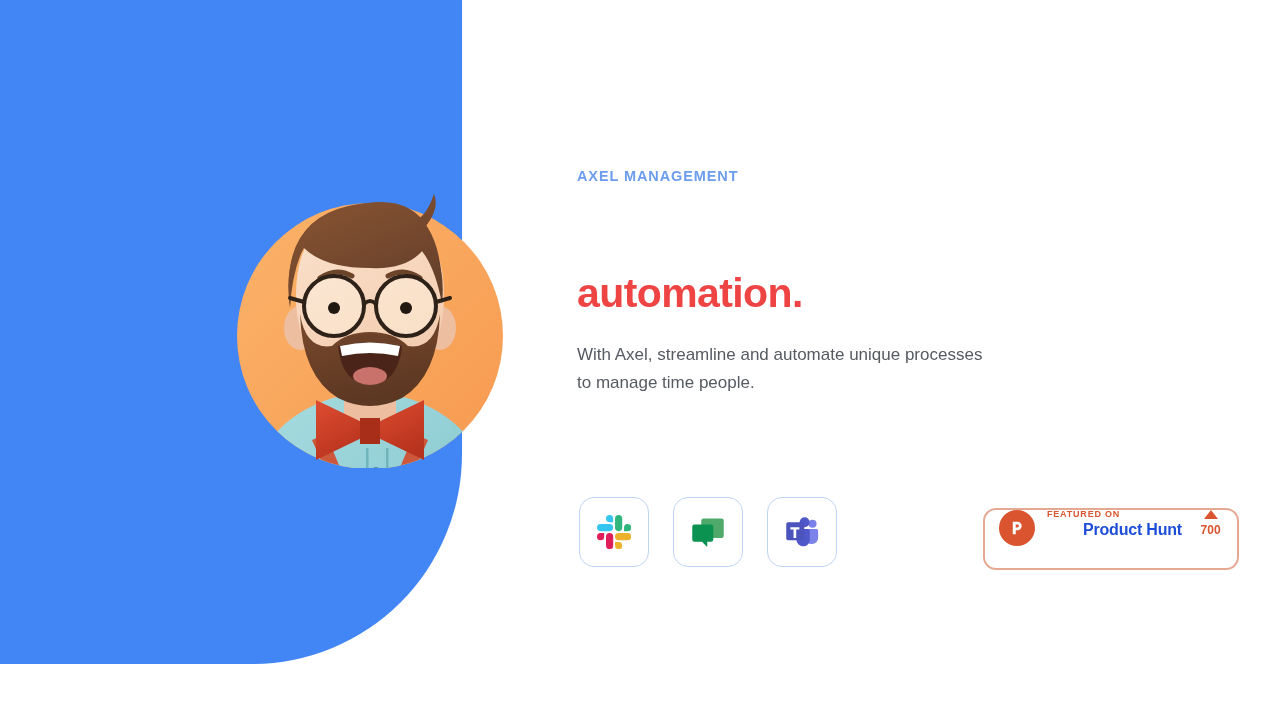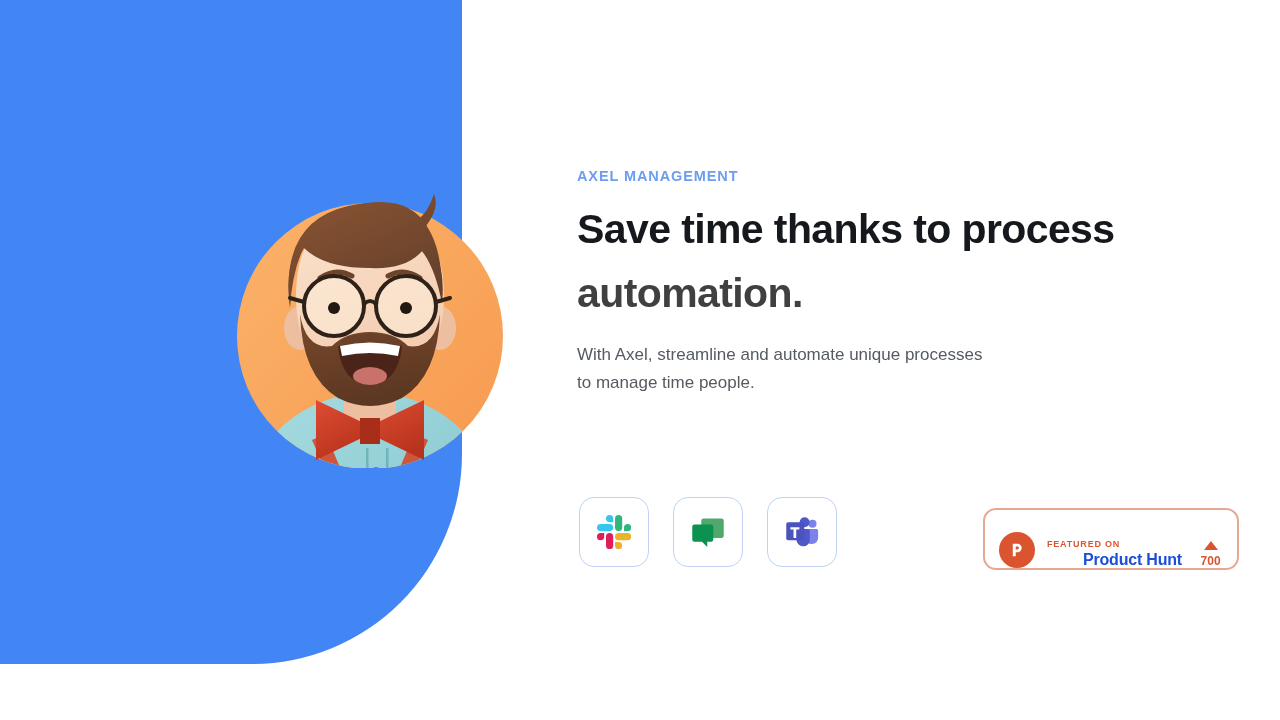--- a/index.html
+++ b/index.html
@@ -55,21 +55,21 @@
   .headline {
     position:absolute;
     top:198px; left:0;
     width:680px;
     font-size:41px;
     line-height:1.55;
     font-weight:bold;
     letter-spacing:-0.6px;
     color:#15191E;
   }
-  .headline .hl-accent { color:#404040;text-align:center; }
+  .headline .hl-accent { color:#ef4444;text-align:center; }
 
   .subcopy {
     position:absolute;
     top:341px; left:0;
     width:580px;
     font-size:17px;
     line-height:1.62;
     color:#565B62;
   }
 
@@ -93,21 +93,21 @@
 
   
   .ph-badge {
     position:absolute;
     top:508px; left:406px;
     width:256px; height:62px;
     border:2px solid #E5A992;
     border-radius:13px;
     background:#ffffff;
     display:flex;
-    align-items:flex-end;
+    align-items:flex-start;
     padding:0 14px;
     box-sizing:border-box;
   }
   .ph-logo {
     width:36px; height:36px;
     border-radius:50%;
     background:#DA552F;
     flex:0 0 36px;
     display:flex;
     align-items:center;
@@ -248,21 +248,20 @@
       <path d="M112 178 Q142 171 172 178 L170 188 Q142 182 114 188 Z" fill="#FFFFFF"></path>
       <ellipse cx="142" cy="208" rx="17" ry="9" fill="#C9726B"></ellipse>
     </svg>
   </div>
 
   <div class="content">
 
     <div class="eyebrow">AXEL MANAGEMENT</div>
 
     <h1 class="headline">
-      <span>Save time thanks to process</span>
       <br>
       <span class="hl-accent">automation.</span>
     </h1>
 
     <p class="subcopy">
       <span>With Axel, streamline and automate unique processes</span>
       <br>
       <span>to manage time people.</span>
     </p>
 

